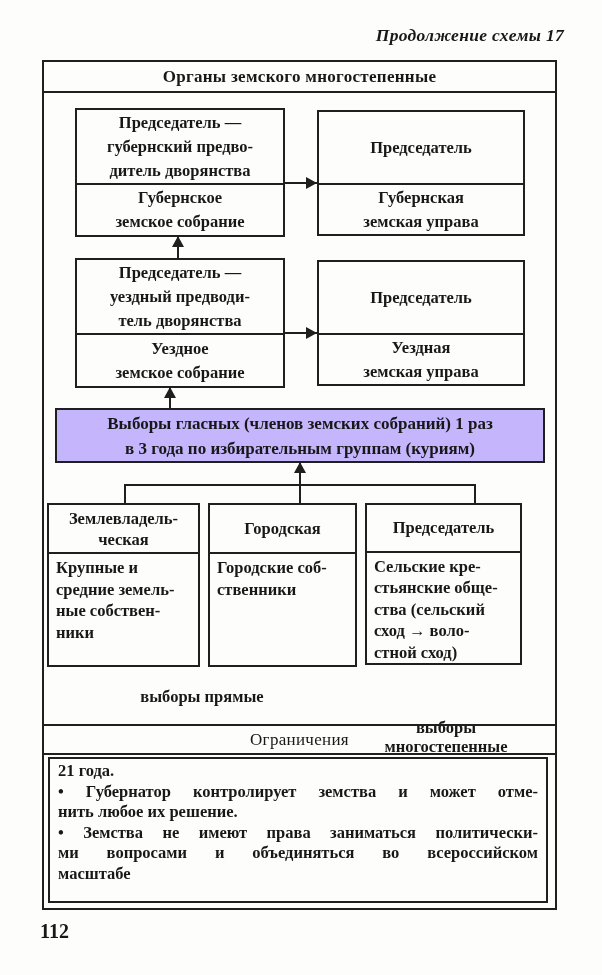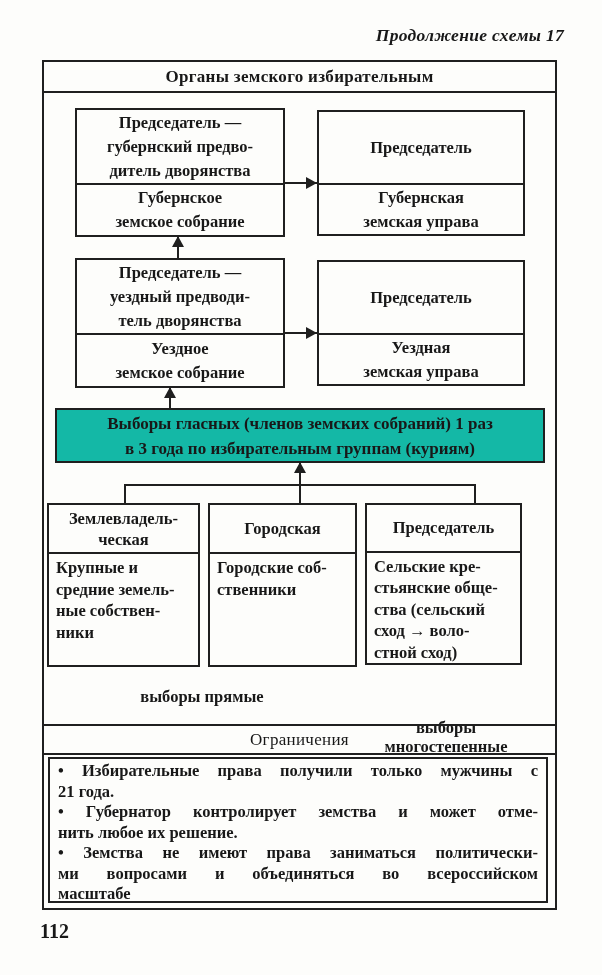--- a/index.html
+++ b/index.html
@@ -35,21 +35,21 @@
     text-align:center;white-space:pre-line;
     font-size:16.5px;font-weight:700;line-height:24px;
     box-sizing:border-box;
   }
   .cell-top{border-bottom:2px solid #1f1f1f;}
   .cell-bottom{flex:1;}
   .plain-box{
     position:absolute;border:2px solid #1f1f1f;box-sizing:border-box;
     display:flex;align-items:center;justify-content:center;
     text-align:center;white-space:pre-line;
-    font-size:17px;font-weight:700;line-height:25px;background:#14b8a6;
+    font-size:17px;font-weight:700;line-height:25px;background:#c4b5fd;
   }
   .curia{
     position:absolute;border:2px solid #1f1f1f;box-sizing:border-box;
     display:flex;flex-direction:column;background:#fdfdfb;
   }
   .curia-header{
     height:49px;border-bottom:2px solid #1f1f1f;box-sizing:border-box;
     display:flex;align-items:center;justify-content:center;
     text-align:center;white-space:pre-line;
     font-size:16.5px;font-weight:700;line-height:21px;
@@ -99,21 +99,21 @@
 </style>
 </head>
 <body>
 
 <div class="page">
 
   <div class="running-head">Продолжение схемы 17</div>
 
   <div class="frame">
 
-    <div class="title-bar">Органы земского избирательным</div>
+    <div class="title-bar">Органы земского многостепенные</div>
 
     <div class="split-box" style="left:31px;top:46px;width:210px;height:129px;">
       <div class="cell cell-top" style="height:75px;">Председатель —
 губернский предво-
 дитель дворянства</div>
       <div class="cell cell-bottom">Губернское
 земское собрание</div>
     </div>
     <div class="split-box" style="left:273px;top:48px;width:208px;height:126px;">
       <div class="cell cell-top" style="height:73px;">Председатель</div>
@@ -159,21 +159,20 @@
 стной сход)</div>
     </div>
 
     <div class="caption" style="left:3px;top:625px;width:310px;">выборы прямые</div>
     <div class="caption" style="left:316px;top:609px;width:172px;margin-top:47px;">выборы
 многостепенные</div>
 
     <div class="limits-bar">Ограничения</div>
     <div class="bullets-box">
       <div class="bullet">
-        <div class="bullet-line">• Избирательные права получили только мужчины с</div>
         <div class="bullet-line last">21 года.</div>
       </div>
       <div class="bullet">
         <div class="bullet-line">• Губернатор контролирует земства и может отме-</div>
         <div class="bullet-line last">нить любое их решение.</div>
       </div>
       <div class="bullet">
         <div class="bullet-line">• Земства не имеют права заниматься политически-</div>
         <div class="bullet-line">ми вопросами и объединяться во всероссийском</div>
         <div class="bullet-line last">масштабе</div>

